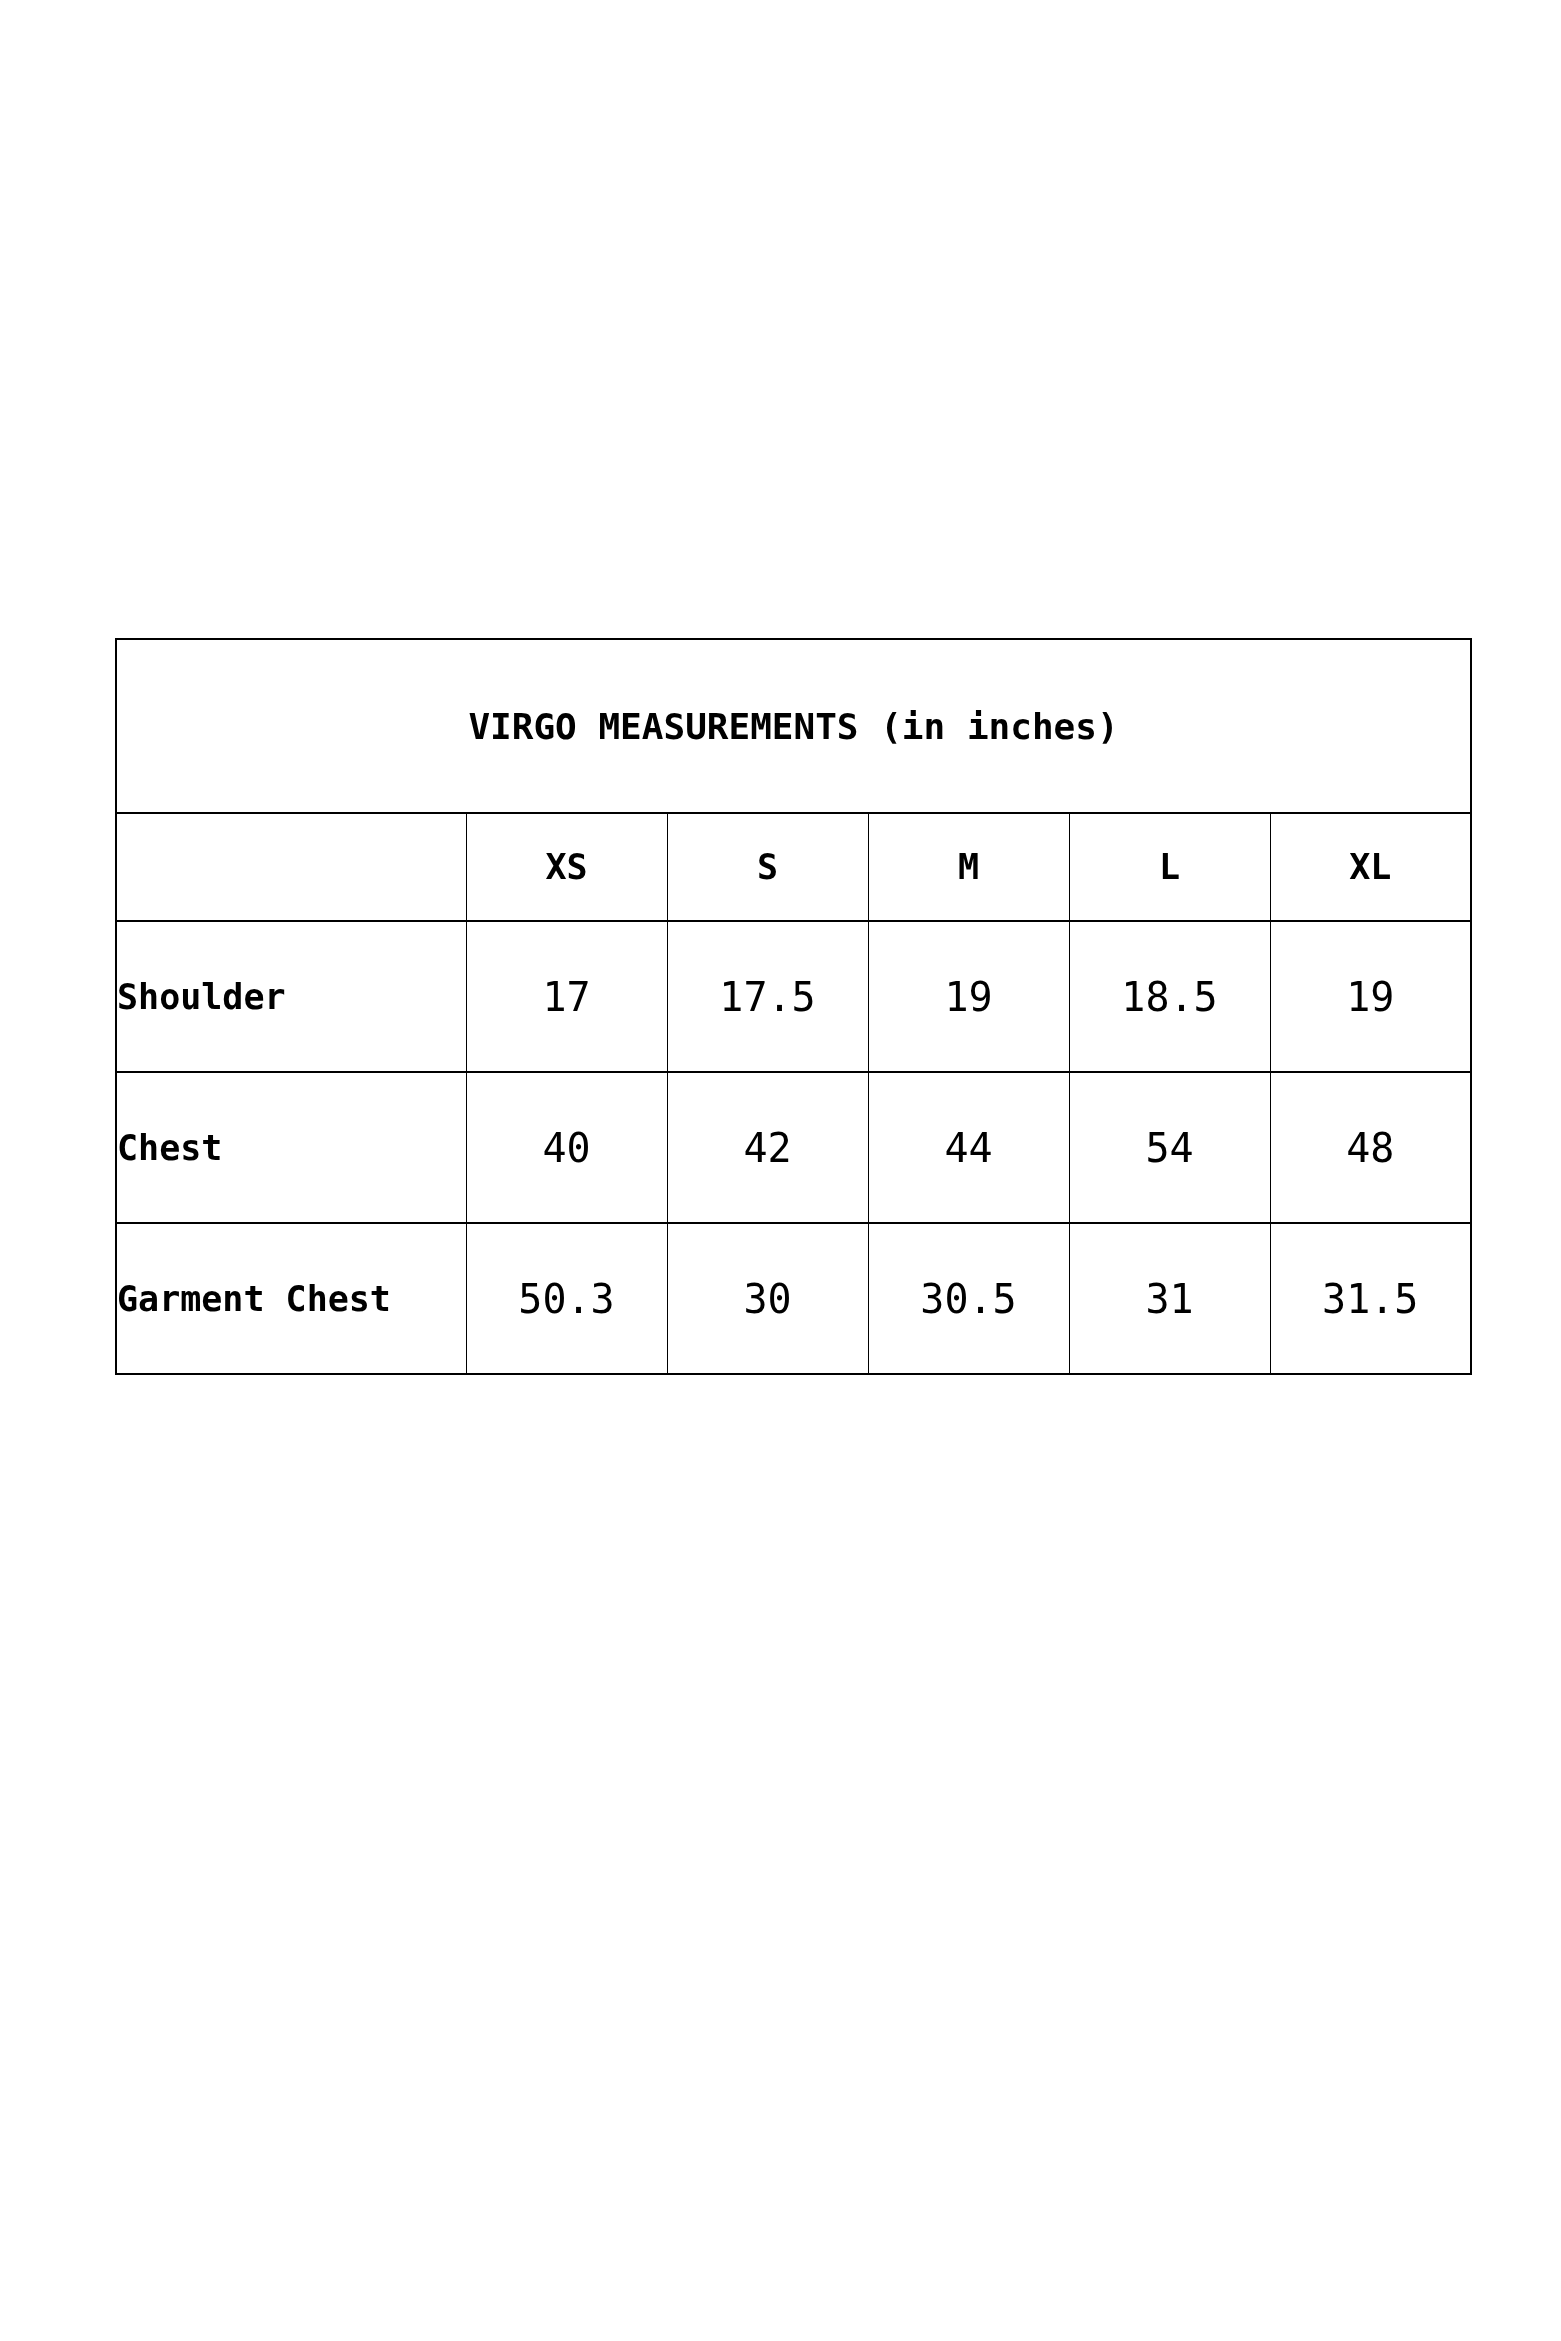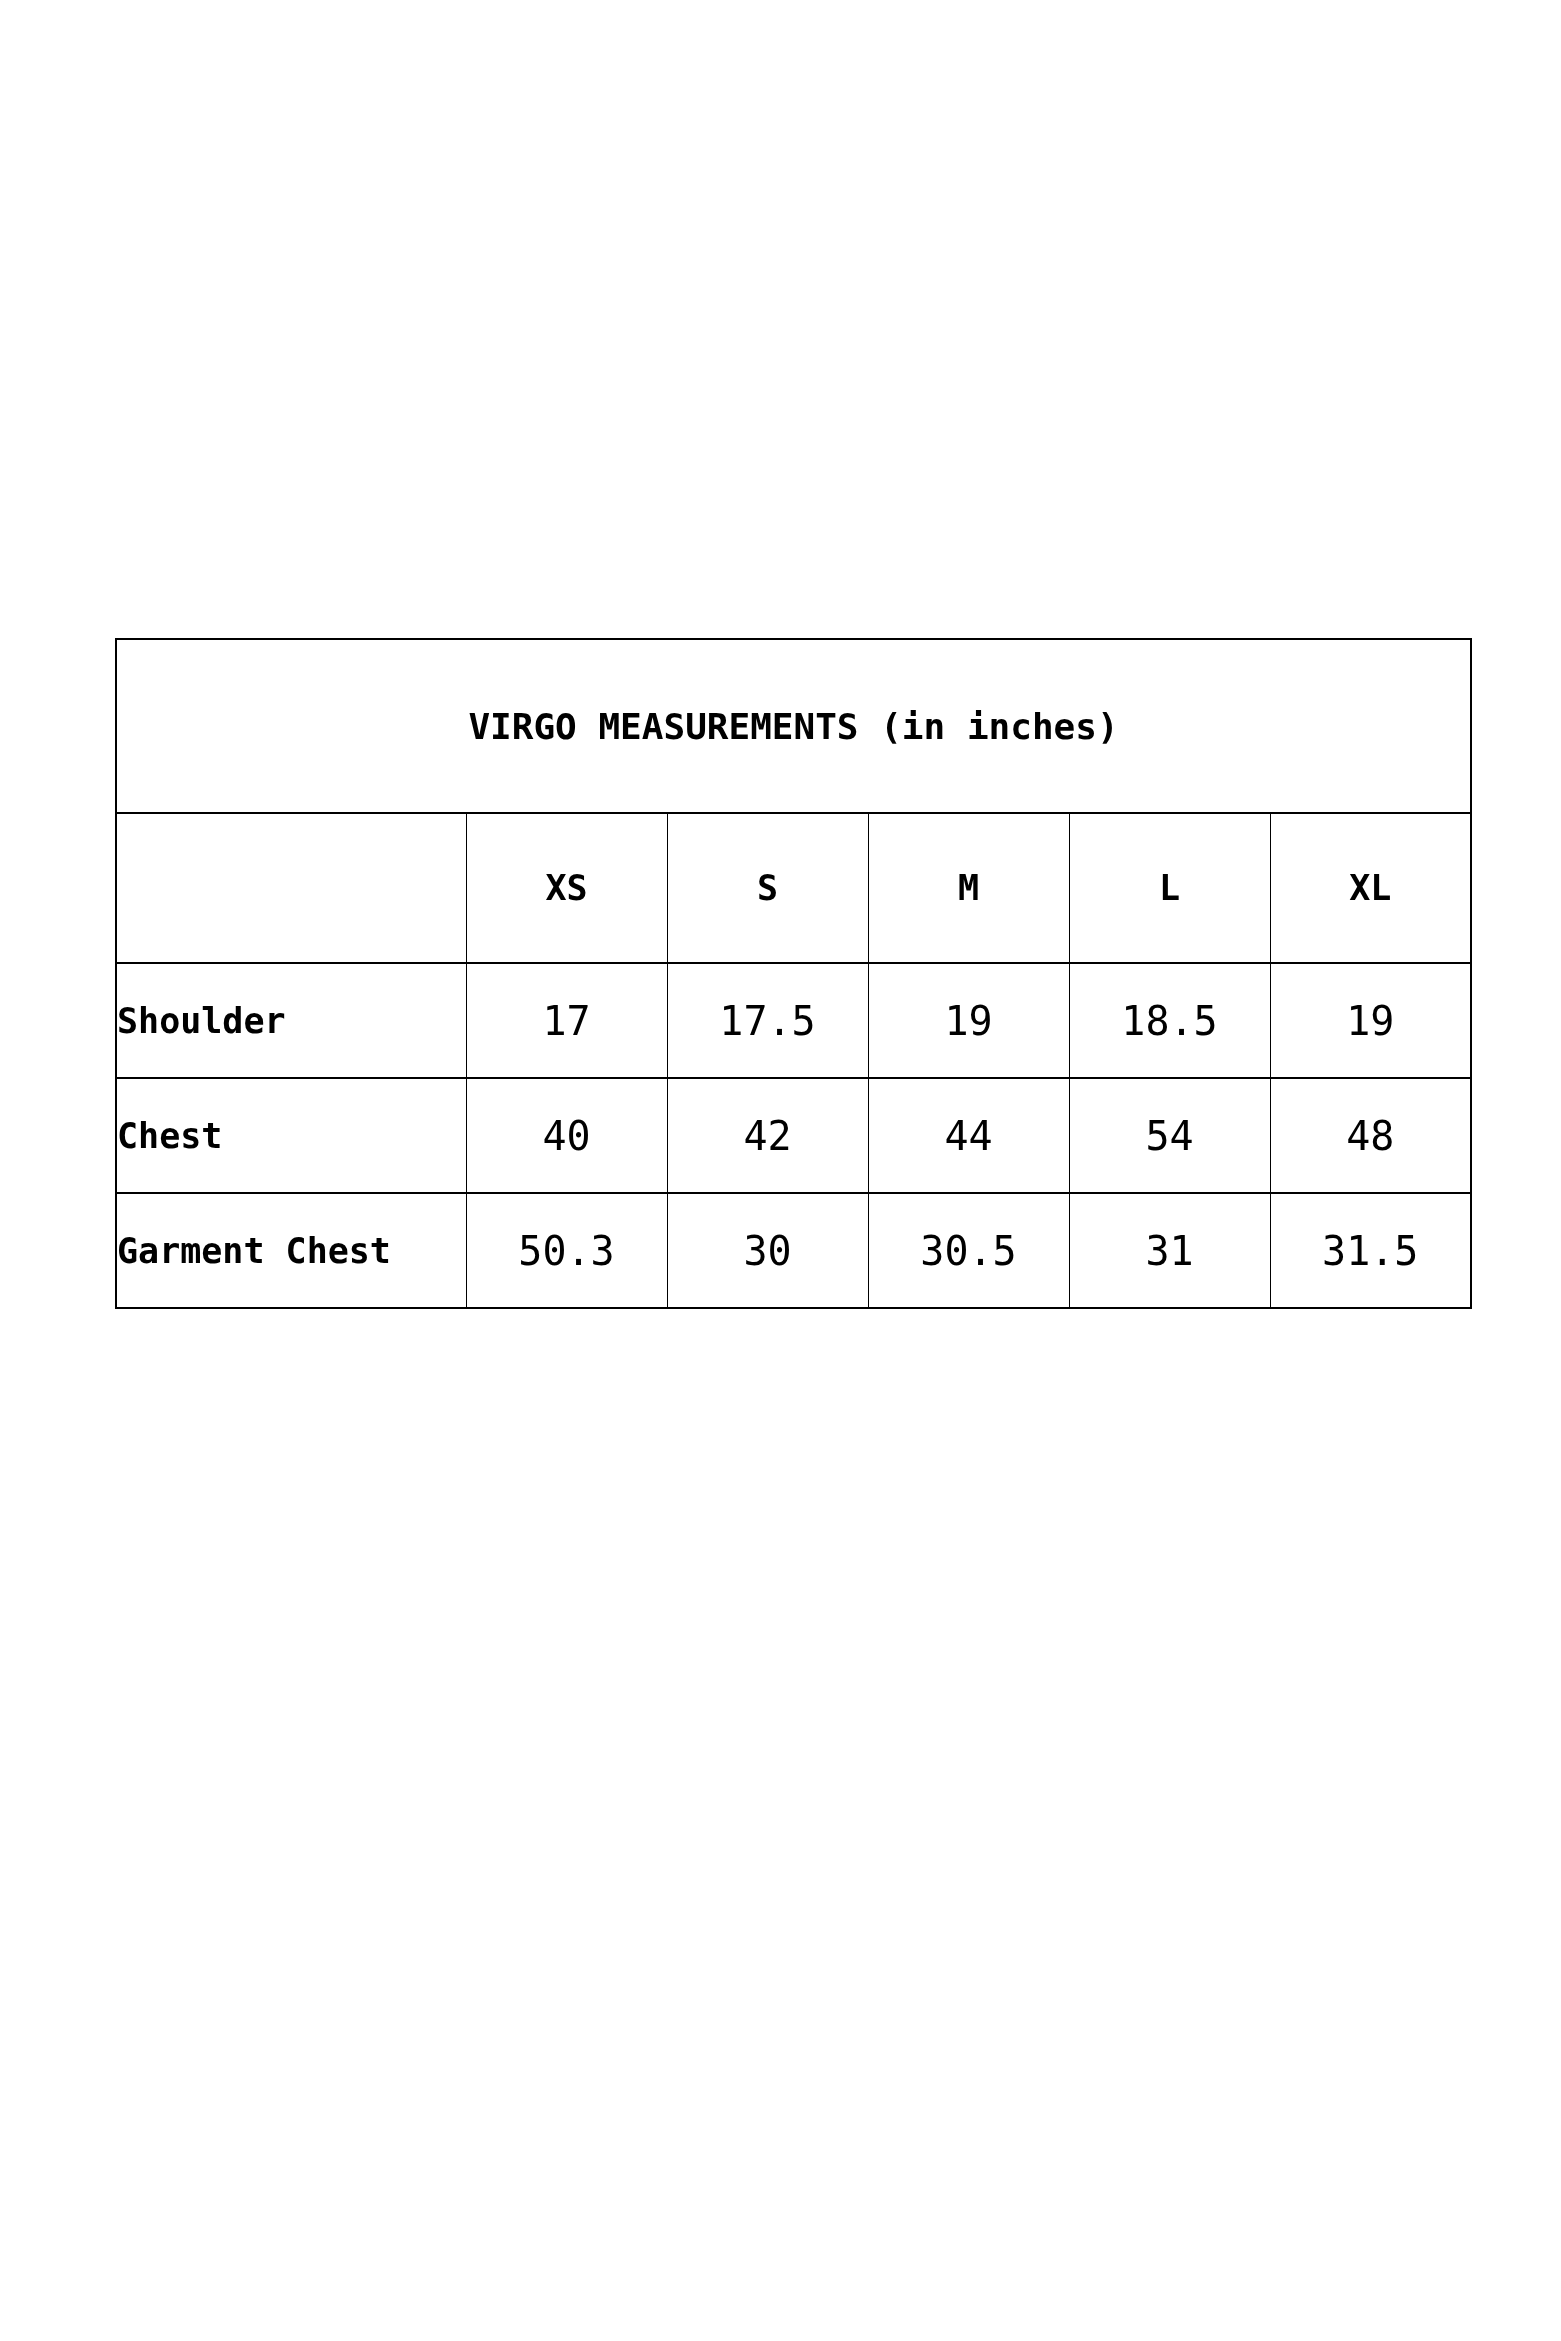--- a/index.html
+++ b/index.html
@@ -31,22 +31,22 @@
     padding: 0;
     vertical-align: middle;
     border-left: 1.6px solid #000000;
     border-right: 1.6px solid #000000;
     border-top: 2.3px solid #000000;
     border-bottom: 2.3px solid #000000;
     overflow: hidden;
     white-space: nowrap;
   }
   tr.title-row { height: 174px; }
-  tr.header-row { height: 150px; }
-  tr.data-row { height: 115px; }
+  tr.header-row { height: 108px; }
+  tr.data-row { height: 151px; }
   .title-cell {
     text-align: center;
     font-weight: bold;
     font-size: 36px;
     letter-spacing: 0px;
   }
   .header-cell {
     text-align: center;
     font-weight: bold;
     font-size: 35px;

